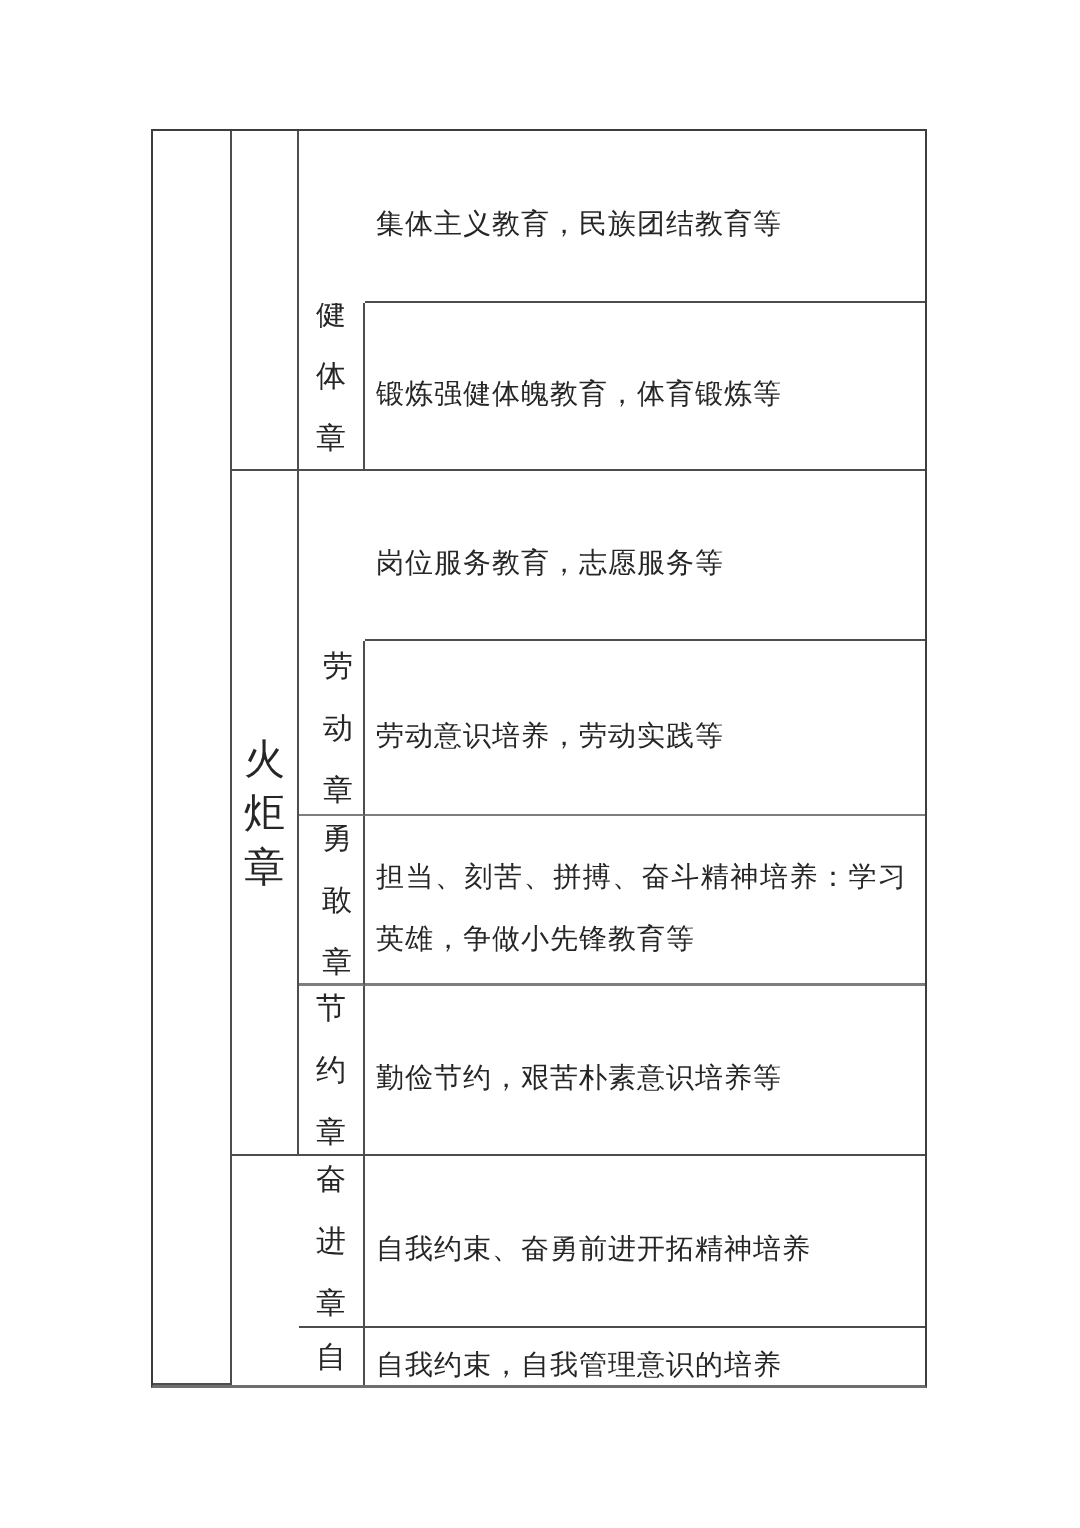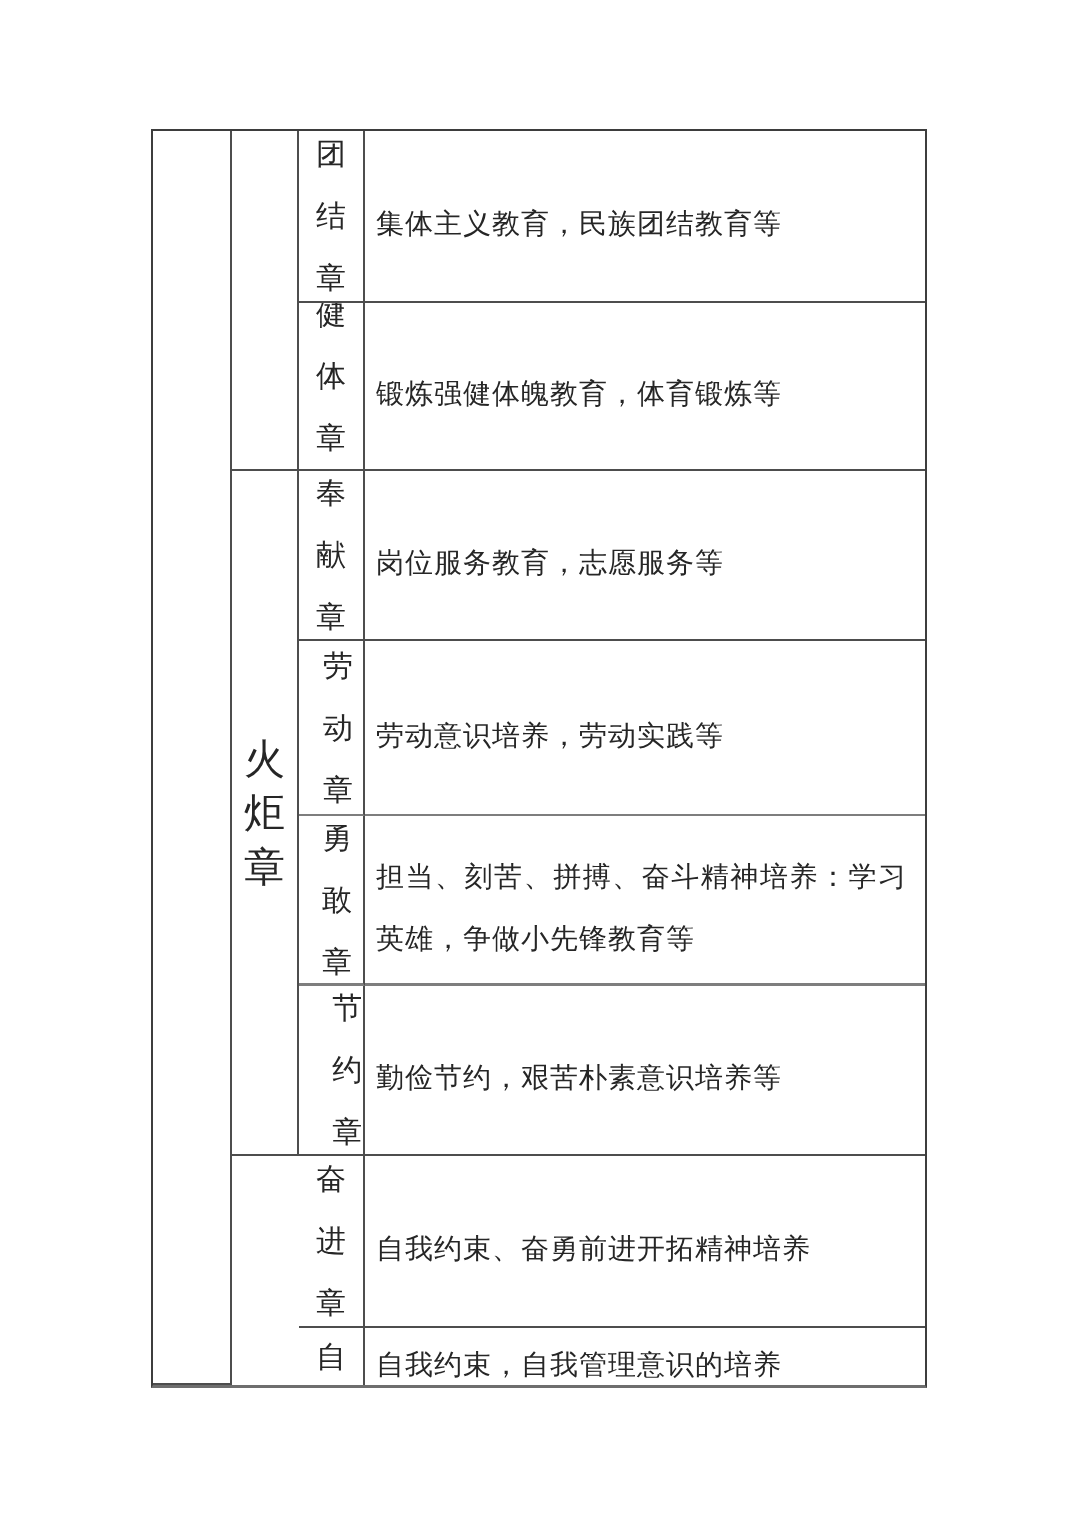--- a/index.html
+++ b/index.html
@@ -79,21 +79,21 @@
   
   .colA  { grid-column: 1; grid-row: 1 / 9; }
   .catB1 { grid-column: 2; grid-row: 1 / 3; }
   .catB2 { grid-column: 2; grid-row: 3 / 7; }
   .catB3 { grid-column: 2; grid-row: 7 / 9; }
   .c3-r1 { grid-column: 3; grid-row: 1; }
   .c3-r2 { grid-column: 3; grid-row: 2; align-items: flex-end; }
   .c3-r3 { grid-column: 3; grid-row: 3; }
   .c3-r4 { grid-column: 3; grid-row: 4; }
   .c3-r5 { grid-column: 3; grid-row: 5; padding-left: 12px; }
-  .c3-r6 { grid-column: 3; grid-row: 6; justify-content: flex-end; }
+  .c3-r6 { grid-column: 3; grid-row: 6; }
   .c3-r7 { grid-column: 3; grid-row: 7; }
   .c3-r8 { grid-column: 3; grid-row: 8; }
   .c4-r1 { grid-column: 4; grid-row: 1; }
   .c4-r2 { grid-column: 4; grid-row: 2; }
   .c4-r3 { grid-column: 4; grid-row: 3; }
   .c4-r4 { grid-column: 4; grid-row: 4; }
   .c4-r5 { grid-column: 4; grid-row: 5; align-items: center; }
   .c4-r6 { grid-column: 4; grid-row: 6; }
   .c4-r7 { grid-column: 4; grid-row: 7; }
   .c4-r8 { grid-column: 4; grid-row: 8; }
@@ -107,28 +107,22 @@
     <span class="vtext"></span>
   </div>
 
   <div class="cell catB1 vcell">
     <span class="vtext-cat"></span>
   </div>
   <div class="cell catB2 vcell">
     <span class="vtext-cat">火炬章</span>
   </div>
 
-  <div class="cell c3-r1 vcell">
-    <span class="vtext">团结章</span>
-  </div>
   <div class="cell c3-r2 vcell">
     <span class="vtext">健体章</span>
-  </div>
-  <div class="cell c3-r3 vcell">
-    <span class="vtext">奉献章</span>
   </div>
   <div class="cell c3-r4 vcell b-gray">
     <span class="vtext">劳动章</span>
   </div>
   <div class="cell c3-r5 vcell b-gray3">
     <span class="vtext">勇敢章</span>
   </div>
   <div class="cell c3-r6 vcell">
     <span class="vtext">节约章</span>
   </div>

